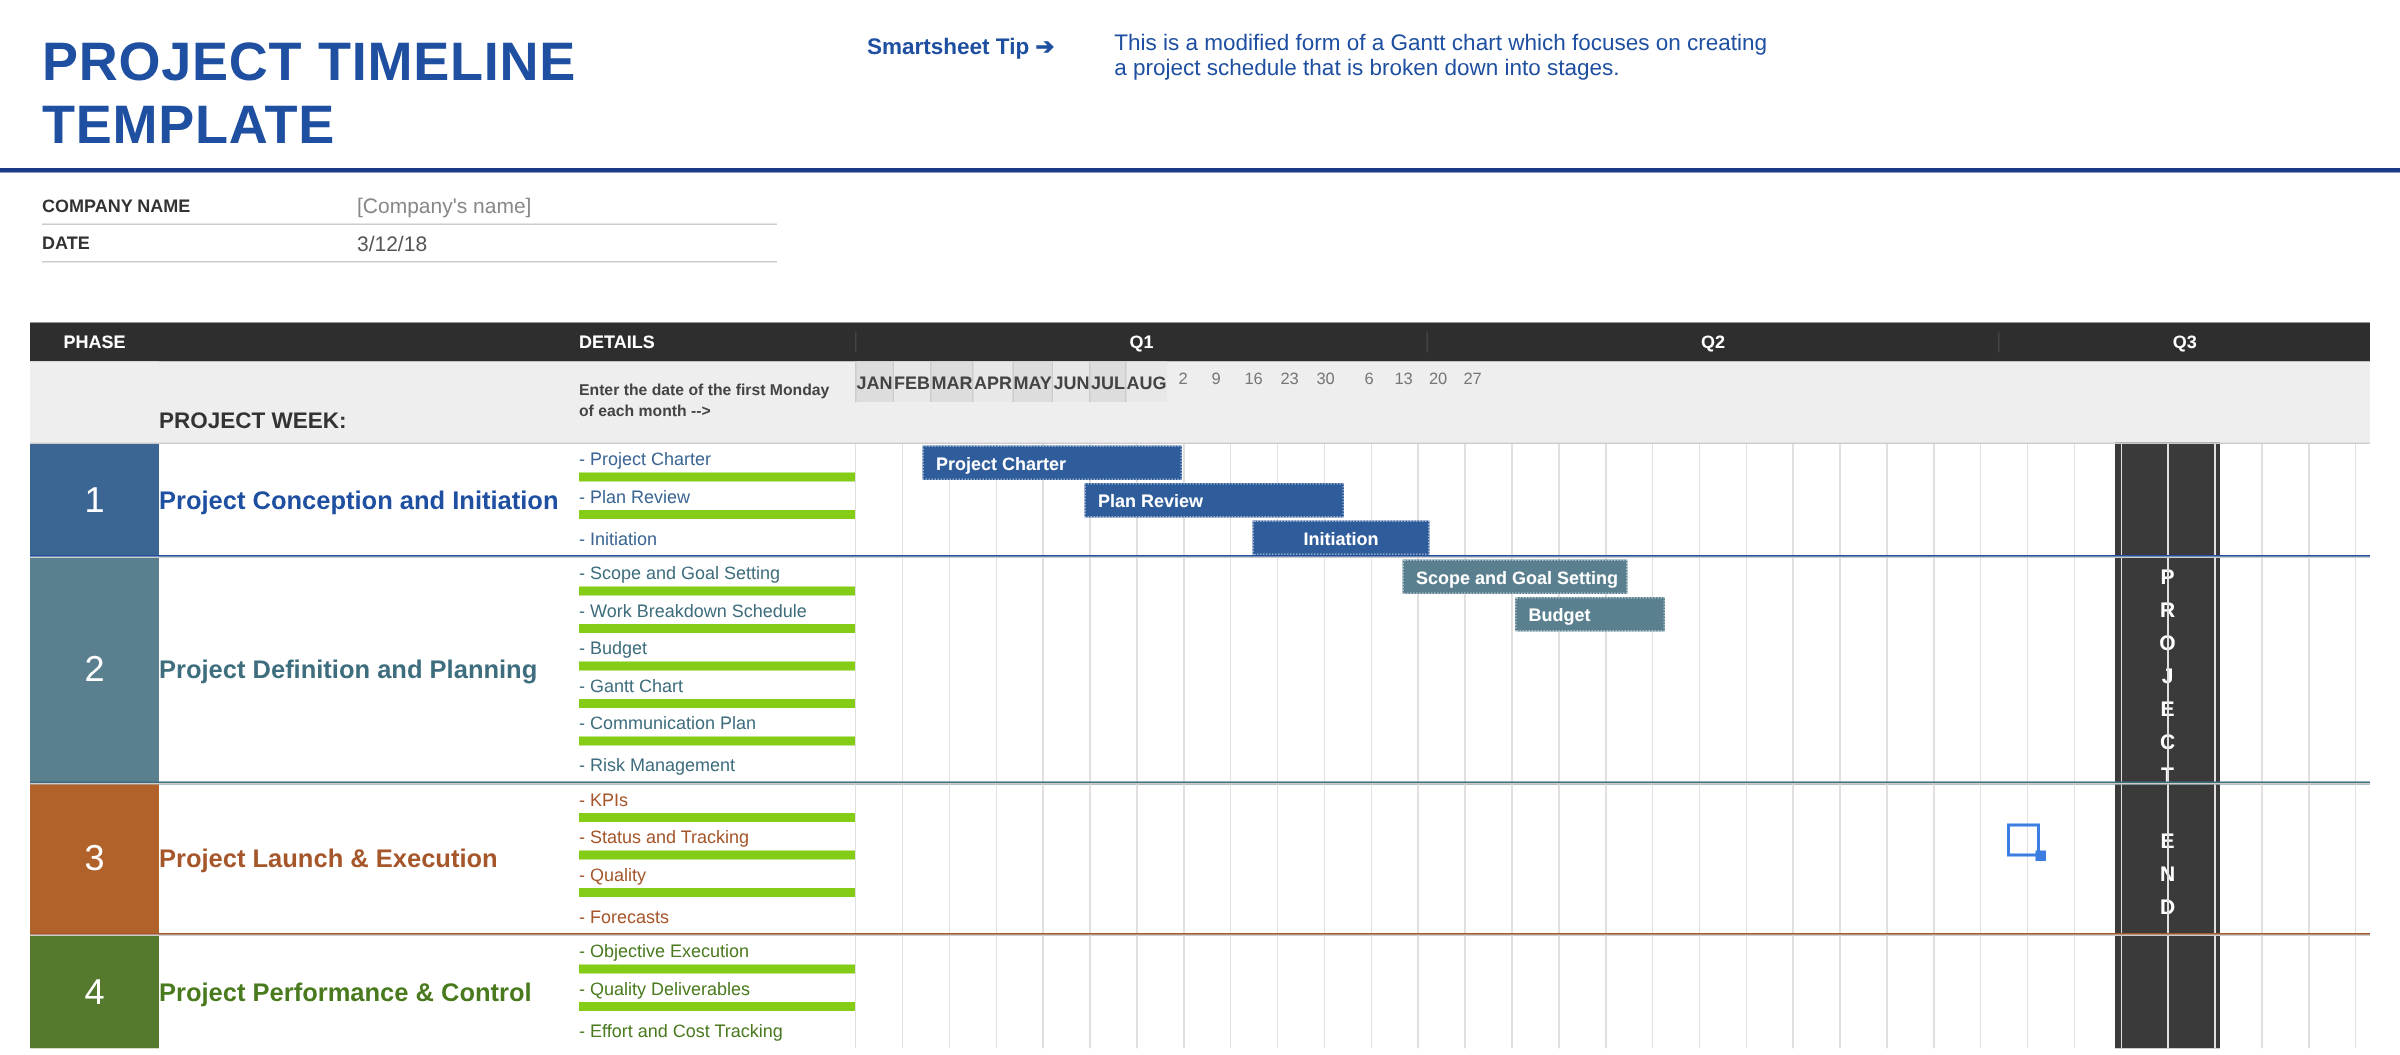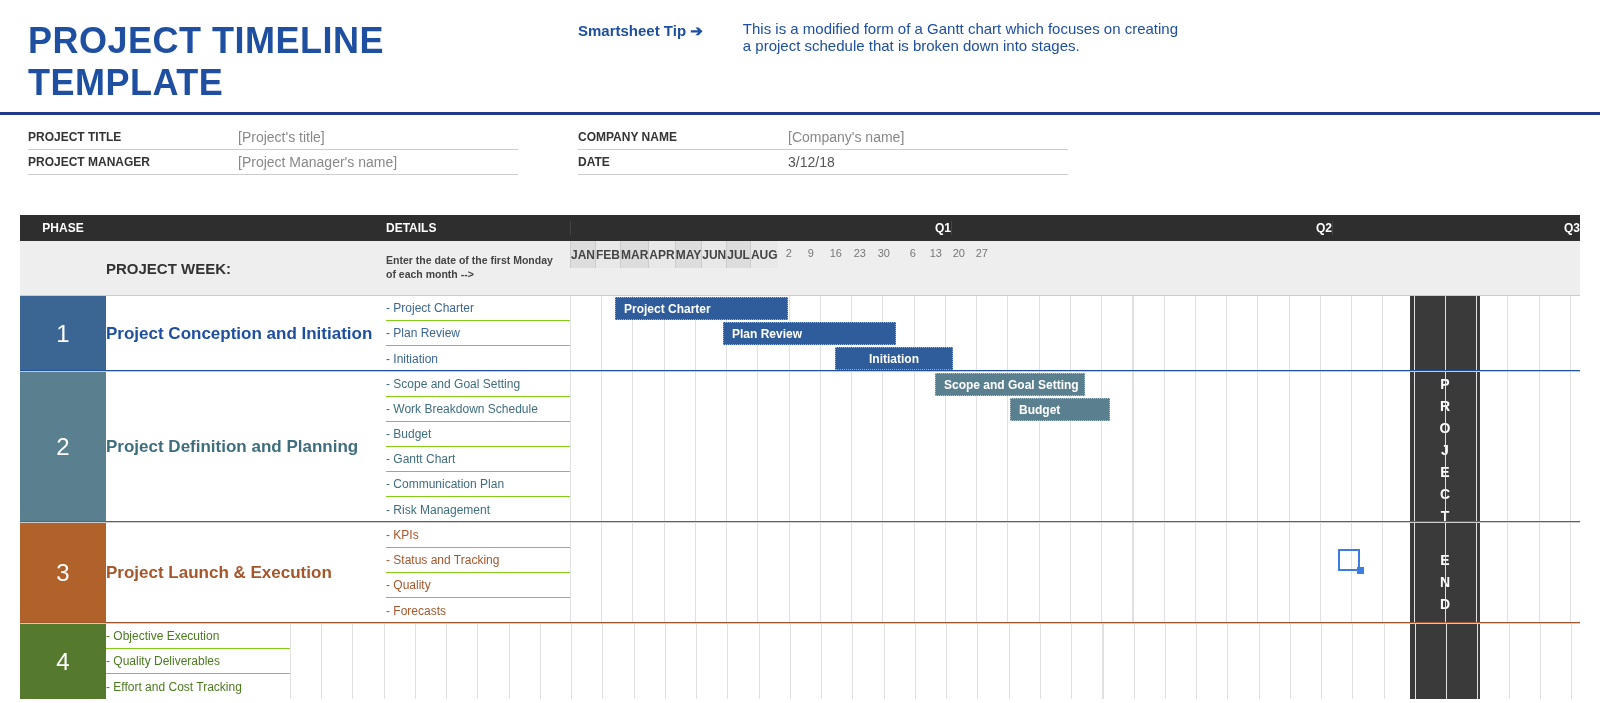--- a/index.html
+++ b/index.html
@@ -15,39 +15,39 @@
 .meta-row { display: flex; border-bottom: 1px solid #ccc; padding: 4px 0; align-items: center; }
 .meta-label { font-size: 12px; font-weight: 700; color: #333; width: 210px; }
 .meta-val { font-size: 14px; color: #888; }
 .meta-val.filled { color: #555; }
 
 .gantt { margin: 0 20px; }
 .gantt-head { display: flex; background: #2e2e2e; color: #fff; font-size: 12px; font-weight: 700; height: 26px; align-items: center; }
 .col-phase { width: 86px; text-align: center; }
 .col-title { width: 280px; }
 .col-details { width: 184px; }
-.col-q { flex: 1; text-align: right; border-left: 1px solid #444; }
+.col-q { flex: 1; text-align: center; border-left: 1px solid #444; }
 
 .gantt-sub { display: flex; background: #eee; height: 54px; }
 .sub-left { width: 86px; background:#eee; }
-.sub-label-wrap { width: 280px; display:flex; align-items:flex-end; padding-bottom:18px; }
+.sub-label-wrap { width: 280px; display:flex; align-items:flex-end; padding-bottom:6px; }
 .sub-label { font-size: 15px; font-weight: 700; color: #333; }
 .sub-hint { width: 184px; font-size: 10.5px; font-weight:700; color:#444; display:flex; align-items:center; line-height:1.3; padding-right:6px;}
 .sub-months { flex: 1; display: flex; flex-direction: row; }
 .months-row { display: flex; height: 27px; }
 .month { flex: 1; text-align:center; font-size:12px; font-weight:700; color:#444; border-left:1px solid #ccc; display:flex; align-items:center; justify-content:center; background:#ddd; }
 .month.light { background:#e8e8e8; }
 .weeks-row { display:flex; height:27px; position:relative; }
 .week-num { position:absolute; font-size:11px; color:#777; top:6px; }
 
 .phase-row { display:flex; border-top:1px solid #ccc; position:relative; }
 .phase-num { width:86px; display:flex; align-items:center; justify-content:center; font-size:24px; font-weight:400; color:#fff; }
 .phase-body { width:280px; display:flex; align-items:center; font-size:17px; font-weight:700; padding:4px 0;}
 .phase-details { width:184px; display:flex; flex-direction:column; }
-.detail { height:25px; font-size:12px; display:flex; align-items:center; border-bottom:1px solid #84cc16; }
+.detail { height:25px; font-size:12px; display:flex; align-items:center; border-bottom:6px solid #84cc16; }
 .detail:last-child { border-bottom:none; }
 .gantt-area { flex:1; position:relative; background-image: repeating-linear-gradient(to right, #e0e0e0 0, #e0e0e0 1px, transparent 1px, transparent 31.25px); }
 .phase-sep { position:absolute; left:0; right:0; bottom:-1px; height:2px; }
 
 .bar { position:absolute; height:23px; color:#fff; font-size:12px; font-weight:700; display:flex; align-items:center; padding-left:8px; border:1px dotted rgba(255,255,255,0.5); }
 
 .c1-num { background:#3b6694; }
 .c1-txt { color:#1e4fa0; }
 .c1-det { color:#3b6694; }
 .c1-bar { background:#2f5c9a; }
@@ -77,30 +77,20 @@
 </head>
 <body>
 
 <div class="header">
   <div class="title">PROJECT TIMELINE TEMPLATE</div>
   <div class="tip-label">Smartsheet Tip  ➔</div>
   <div class="tip-text">This is a modified form of a Gantt chart which focuses on creating a project schedule that is broken down into stages.</div>
 </div>
 
 <div class="meta">
-  <div class="meta-col" style="width:490px">
-    <div class="meta-row">
-      <div class="meta-label">PROJECT TITLE</div>
-      <div class="meta-val">[Project's title]</div>
-    </div>
-    <div class="meta-row">
-      <div class="meta-label">PROJECT MANAGER</div>
-      <div class="meta-val">[Project Manager's name]</div>
-    </div>
-  </div>
   <div class="meta-col" style="width:490px">
     <div class="meta-row">
       <div class="meta-label">COMPANY NAME</div>
       <div class="meta-val">[Company's name]</div>
     </div>
     <div class="meta-row">
       <div class="meta-label">DATE</div>
       <div class="meta-val filled">3/12/18</div>
     </div>
   </div>
@@ -194,20 +184,21 @@
           <div class="detail c3-det">- Forecasts</div>
         </div>
         <div class="gantt-area">
           <div class="sel-box" style="top: 26px; left: 768px;"></div>
           <div class="sel-handle" style="top: 44px; left: 787px;"></div>
         </div>
         <div class="phase-sep c3-sep"></div>
       </div>
       <div class="phase-row">
         <div class="phase-num c4-num">4</div>
+        <div class="phase-body c4-txt">Project Performance &amp; Control</div>
         <div class="phase-details">
           <div class="detail c4-det">- Objective Execution</div>
           <div class="detail c4-det">- Quality Deliverables</div>
           <div class="detail c4-det">- Effort and Cost Tracking</div>
         </div>
         <div class="gantt-area"></div>
         <div class="phase-sep c4-sep"></div>
       </div>
     </div>
 

